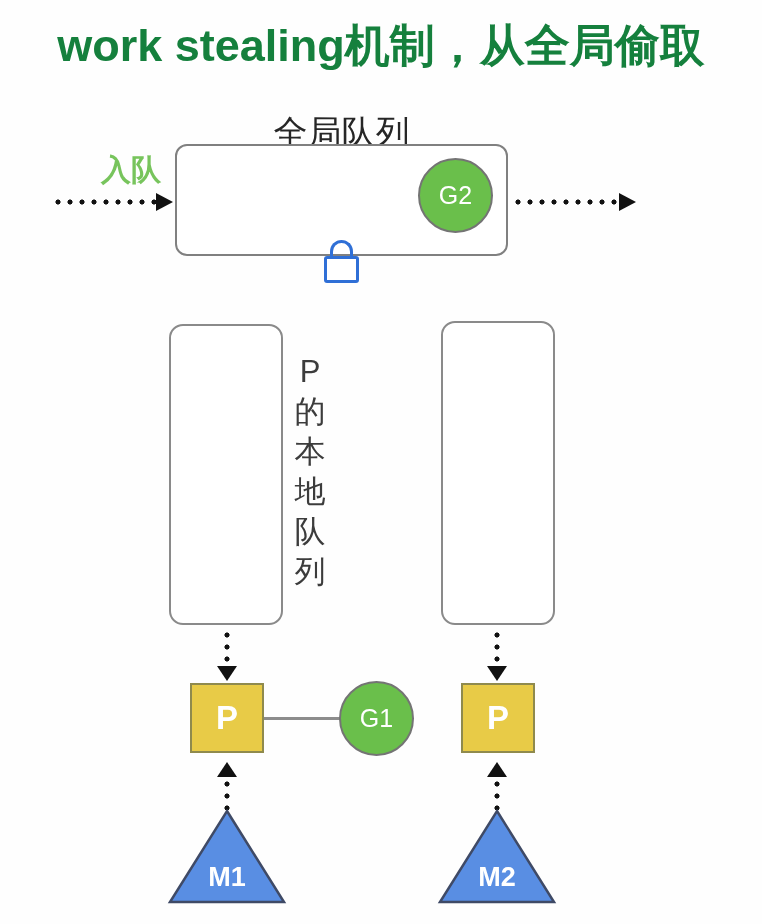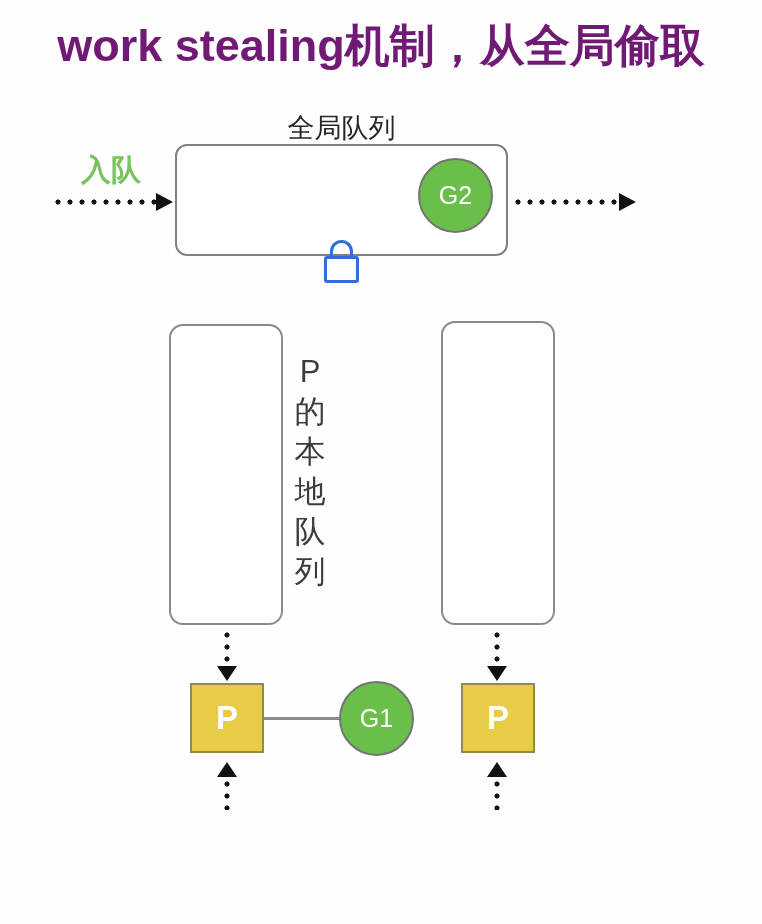--- a/index.html
+++ b/index.html
@@ -11,41 +11,41 @@
     --lock-blue:#2f6fd6;
   }
   html,body{margin:0;padding:0;background:#ffffff;}
   .canvas{
     position:relative;width:762px;height:924px;margin:0 auto;
     background:#fefefe;overflow:hidden;
     font-family:"Liberation Sans","DejaVu Sans",sans-serif;
   }
   .title{
     position:absolute;top:16px;left:0;width:762px;text-align:center;
-    font-size:45px;font-weight:700;color:#701a75;letter-spacing:0;
+    font-size:45px;font-weight:700;color:#15803d;letter-spacing:0;
   }
   .gq-label{
     position:absolute;top:110px;left:175px;width:333px;text-align:center;
-    font-size:27px;color:#262626;
+    font-size:34px;color:#262626;
   }
   .gq-box{
     position:absolute;left:175px;top:144px;width:333px;height:112px;
     border:2px solid #808080;border-radius:12px;background:#ffffff;box-sizing:border-box;
   }
   .goroutine{
     position:absolute;border-radius:50%;
     background:var(--goroutine-green);border:2.5px solid #747474;box-sizing:border-box;
     display:flex;align-items:center;justify-content:center;
     color:#ffffff;font-weight:400;font-size:25px;
   }
   .g2{left:418px;top:158px;width:75px;height:75px;}
   .g3{left:459px;top:530px;width:76px;height:76px;}
   .g1{left:339px;top:681px;width:75px;height:75px;}
   .side-label{
-    position:absolute;top:150px;width:100px;text-align:center;
+    position:absolute;top:150px;width:100px;text-align:right;
     font-size:30px;font-weight:700;
   }
   .enqueue{left:61px;color:var(--enqueue-green);}
   .dequeue{left:516px;color:var(--dequeue-red);}
   .harrow{position:absolute;height:20px;}
   .harrow .dots{
     position:absolute;left:0;right:17px;top:7px;height:6px;
     background-image:radial-gradient(circle,#111 2.3px,transparent 2.8px);
     background-size:12px 6px;background-repeat:repeat-x;background-position:left center;
   }
@@ -175,14 +175,26 @@
 
   <div class="varrow up mp-left">
     <div class="dots"></div>
     <div class="head-up"></div>
   </div>
   <div class="varrow up mp-right">
     <div class="dots"></div>
     <div class="head-up"></div>
   </div>
 
+  <div class="machine m1">
+    <svg viewBox="0 0 120 97" preserveAspectRatio="none">
+      <polygon points="60,3 117,94 3,94" fill="var(--machine-blue)" stroke="#3f4a66" stroke-width="2.5"></polygon>
+    </svg>
+    <span class="m-label">M1</span>
+  </div>
+  <div class="machine m2">
+    <svg viewBox="0 0 120 97" preserveAspectRatio="none">
+      <polygon points="60,3 117,94 3,94" fill="var(--machine-blue)" stroke="#3f4a66" stroke-width="2.5"></polygon>
+    </svg>
+    <span class="m-label">M2</span>
+  </div>
 
 </div>
 
 </body></html>

